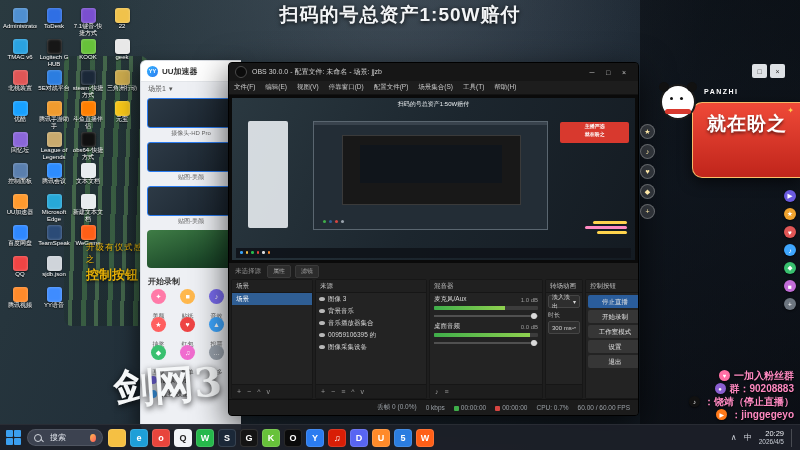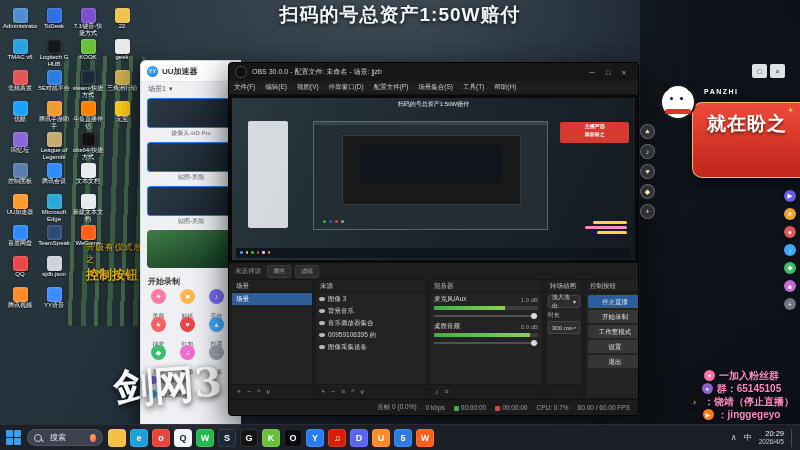--- a/index.html
+++ b/index.html
@@ -140,21 +140,21 @@
   .bn-sparkle{position:absolute;top:3px;right:6px;color:#ffd34d;font-size:8px;}
   
   .rdock1{position:absolute;left:640px;top:124px;z-index:15;display:flex;flex-direction:column;gap:5px;}
   .rdock1 span{width:13px;height:13px;border-radius:50%;background:rgba(255,255,255,.14);
     border:1px solid rgba(255,255,255,.25);color:#ffe9a8;font-size:7px;display:flex;align-items:center;justify-content:center;}
   .rdock2{position:absolute;left:784px;top:190px;z-index:15;display:flex;flex-direction:column;gap:6px;}
   .rdock2 span{width:12px;height:12px;border-radius:50%;color:#fff;font-size:6.5px;display:flex;
     align-items:center;justify-content:center;box-shadow:0 1px 2px rgba(0,0,0,.6);}
   
   .social{position:absolute;right:6px;bottom:29px;z-index:16;}
-  .s-line{height:13px;display:flex;justify-content:center;align-items:center;gap:4px;}
+  .s-line{height:13px;display:flex;justify-content:flex-end;align-items:center;gap:4px;}
   .s-ico{width:11px;height:11px;border-radius:50%;color:#fff;font-size:6px;display:flex;align-items:center;
     justify-content:center;box-shadow:0 1px 2px rgba(0,0,0,.6);}
   .s-text{font-size:10px;font-weight:bold;color:#ff8ac2;text-shadow:0 1px 2px #000;}
   
   .taskbar{position:absolute;left:0;right:0;bottom:0;height:26px;z-index:50;background:rgba(28,32,40,.95);
     border-top:1px solid rgba(255,255,255,.06);display:flex;align-items:center;gap:5px;padding:0 6px;box-sizing:border-box;}
   .start{width:16px;height:16px;display:grid;grid-template-columns:7px 7px;grid-template-rows:7px 7px;gap:1px;}
   .start i{background:#3b9ff0;border-radius:1px;}
   .tb-search{height:17px;width:76px;border-radius:9px;background:#3c4250;border:1px solid rgba(255,255,255,.1);
     display:flex;align-items:center;gap:8px;padding:0 6px;box-sizing:border-box;}
@@ -655,21 +655,21 @@
 
   <div class="social">
 
       <div class="s-line">
         <span class="s-ico" style="background: rgb(255, 111, 165);">♥</span>
         <span class="s-text">一加入粉丝群</span>
       </div>
 
       <div class="s-line">
         <span class="s-ico" style="background: rgb(138, 95, 208);">●</span>
-        <span class="s-text">群：65145105</span>
+        <span class="s-text">群：90208883</span>
       </div>
 
       <div class="s-line">
         <span class="s-ico" style="background: rgb(17, 17, 17);">♪</span>
         <span class="s-text">：饶靖（停止直播）</span>
       </div>
 
       <div class="s-line">
         <span class="s-ico" style="background: rgb(255, 122, 26);">▶</span>
         <span class="s-text">：jinggegeyo</span>

